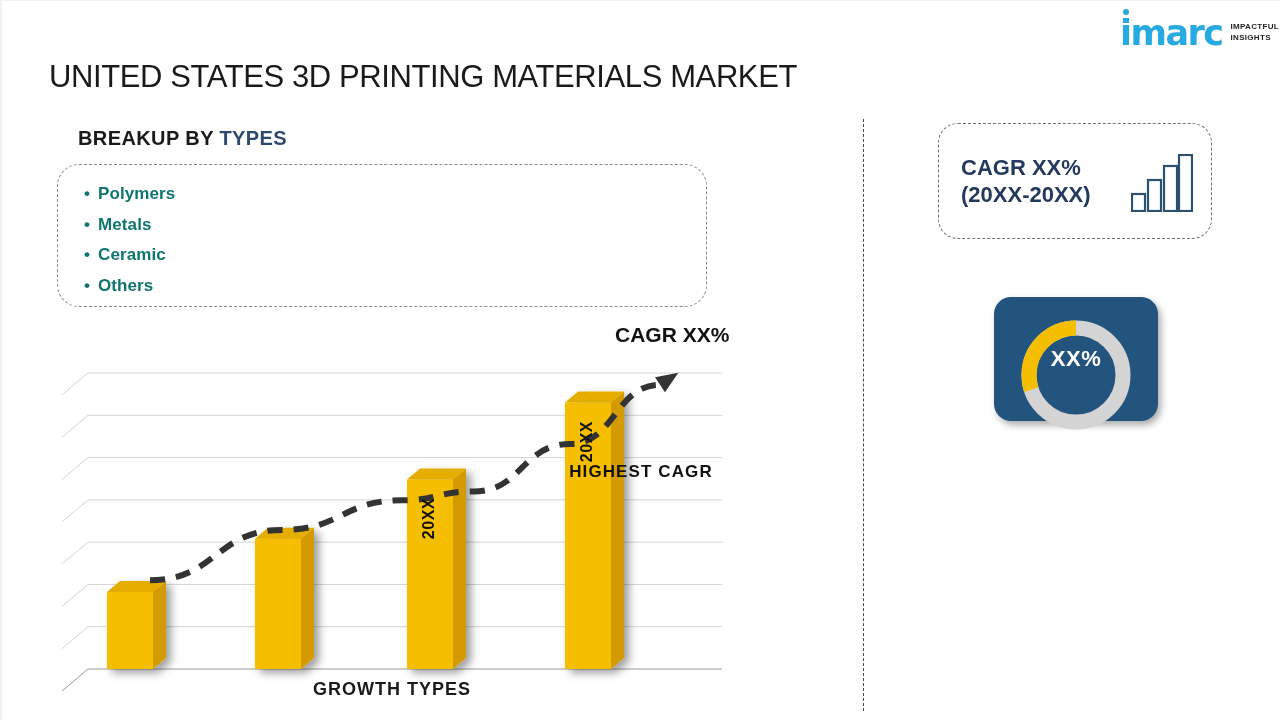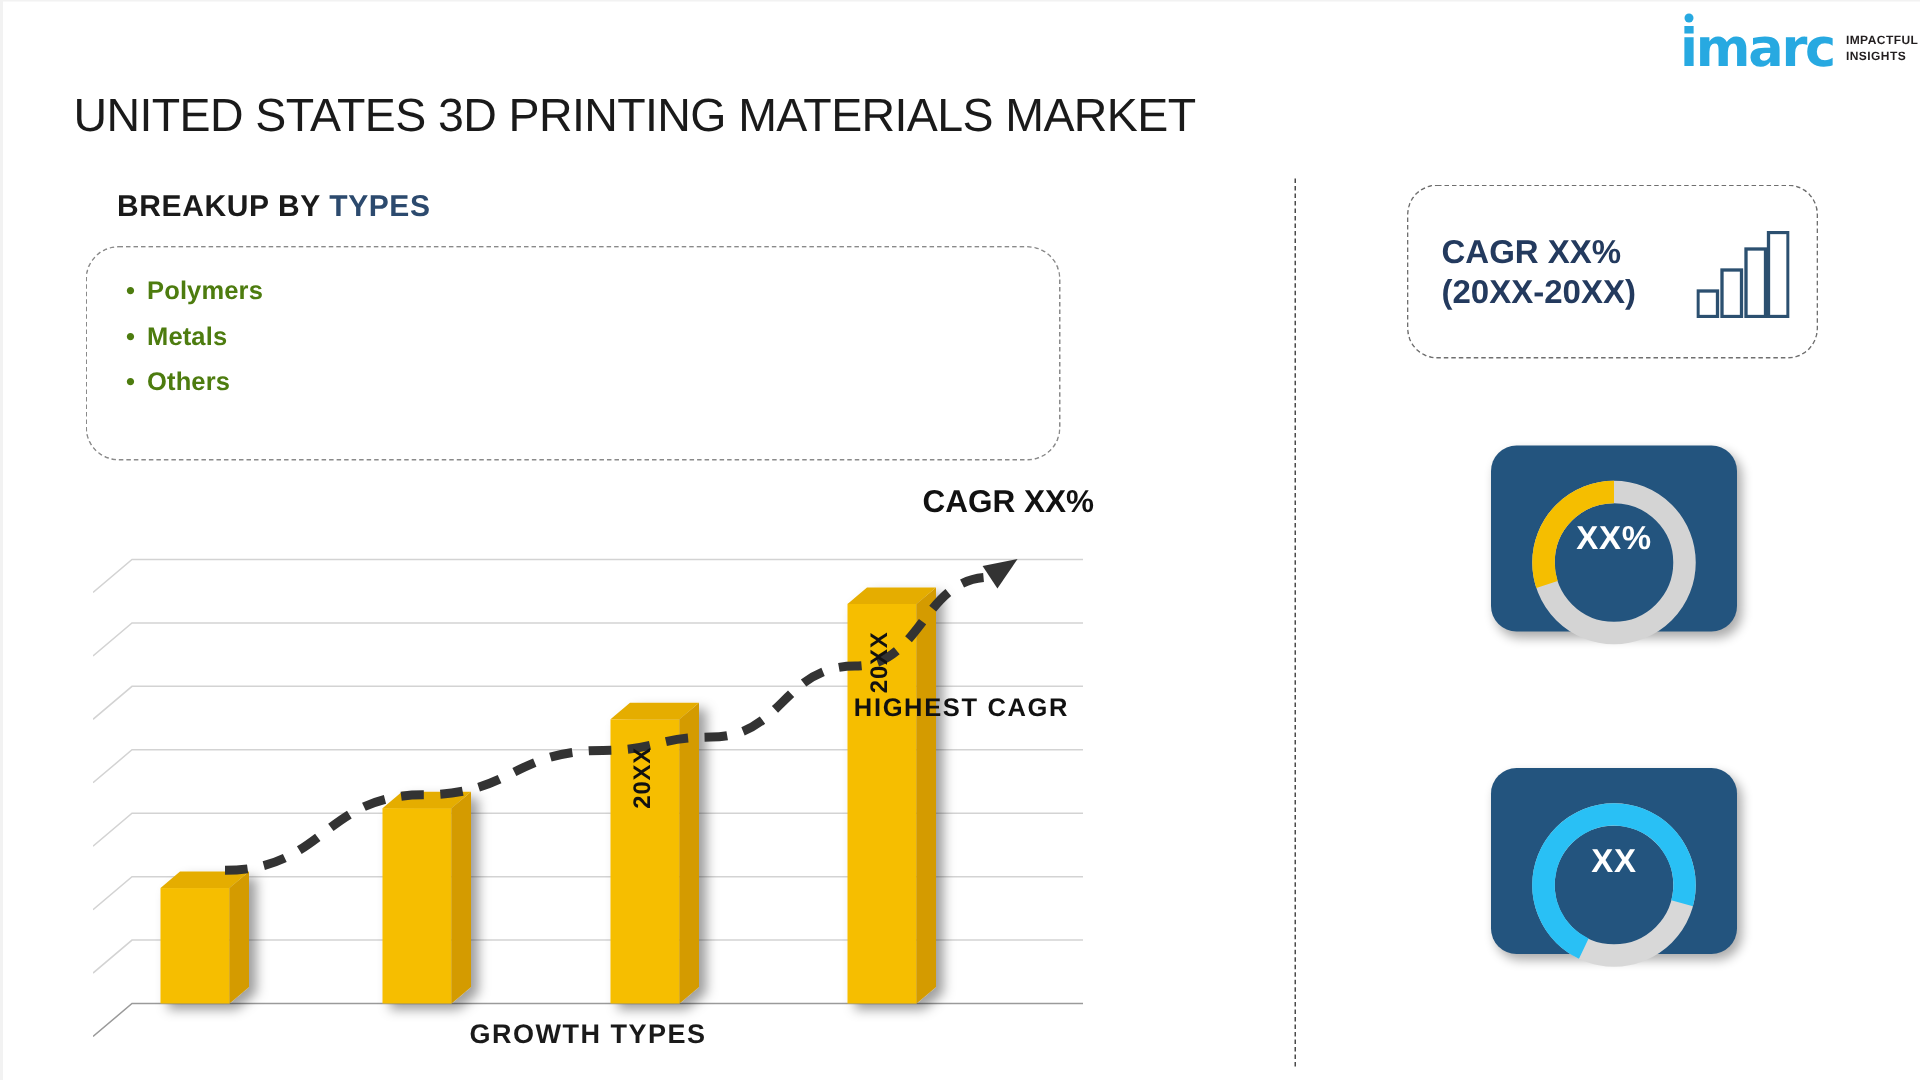--- a/index.html
+++ b/index.html
@@ -34,21 +34,21 @@
 
   
   .breakup{position:absolute;left:76px;top:126px;font-size:20px;font-weight:bold;
            color:#1a1a1a;letter-spacing:.4px;white-space:nowrap;text-align:center;}
   .breakup .hl{color:#2C4A6E;}
 
   
   .types-box{position:absolute;left:55px;top:163px;width:650px;height:143px;
              border:1.6px dashed #8a8a8a;border-radius:22px;background:#fff;
              box-sizing:border-box;padding:14px 0 0 26px;}
-  .bullet{font-size:17px;font-weight:bold;color:#4d7c0f;line-height:30.5px;
+  .bullet{font-size:17px;font-weight:bold;color:#0f766e;line-height:30.5px;
           letter-spacing:.1px;}
   .bullet .dot{display:inline-block;width:14px;}
 
   
   .chart{position:absolute;left:60px;top:330px;width:690px;height:385px;}
   .chart svg{position:absolute;left:0;top:0;}
   .cagr-label{position:absolute;left:553px;top:-8px;font-size:21px;font-weight:bold;
               color:#111;white-space:nowrap;}
   .axis-label{position:absolute;left:0;top:348px;width:660px;text-align:center;
               font-size:18px;font-weight:bold;color:#1a1a1a;letter-spacing:1px;}
@@ -100,20 +100,21 @@
 
   <div class="title">UNITED STATES 3D PRINTING MATERIALS MARKET</div>
 
   <div class="breakup">
     <span>BREAKUP BY </span><span class="hl">TYPES</span>
   </div>
 
   <div class="types-box">
     <div class="bullet"><span class="dot">•</span><span>Polymers</span></div>
     <div class="bullet"><span class="dot">•</span><span>Metals</span></div>
+    <div class="bullet"><span class="dot">•</span><span>Ceramic</span></div>
     <div class="bullet"><span class="dot">•</span><span>Others</span></div>
   </div>
 
   <div class="chart">
     <svg width="690" height="385">
       <defs>
         <filter id="barshadow" x="-50%" y="-50%" width="220%" height="220%">
           <feDropShadow dx="5" dy="4" stdDeviation="4" flood-color="#000" flood-opacity="0.38"></feDropShadow>
         </filter>
       </defs>
@@ -179,23 +180,14 @@
     <svg width="164" height="156">
       <g id="donut0">
           <circle cx="82" cy="78" r="47" fill="none" stroke="#D4D4D4" stroke-width="15"></circle>
           <circle cx="82" cy="78" r="47" fill="none" stroke="#F5BE00" stroke-width="15" stroke-dasharray="88.59291283123217 295.3097094374406" transform="rotate(-90 82 78) scale(1,-1) translate(0,-156)"></circle>
         </g>
     </svg>
     <div class="val">XX%</div>
   </div>
   <div class="cap card-cap1">HIGHEST CAGR</div>
 
-  <div class="card card2">
-    <svg width="164" height="156">
-      <g id="donut1">
-          <circle cx="82" cy="78" r="47" fill="none" stroke="#D8D8D8" stroke-width="15"></circle>
-          <circle cx="82" cy="78" r="47" fill="none" stroke="#29C0F5" stroke-width="15" stroke-dasharray="212.62299079495722 295.3097094374406" transform="rotate(15 82 78) scale(1,-1) translate(0,-156)"></circle>
-        </g>
-    </svg>
-    <div class="val">XX</div>
-  </div>
 
 </div>
 
 </body></html>

